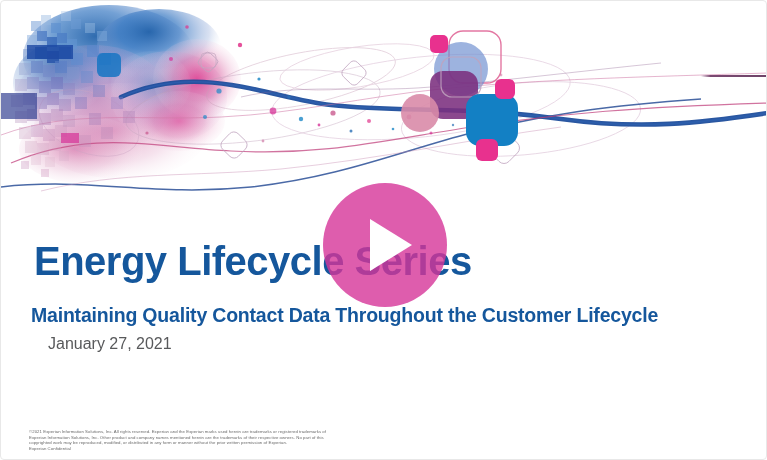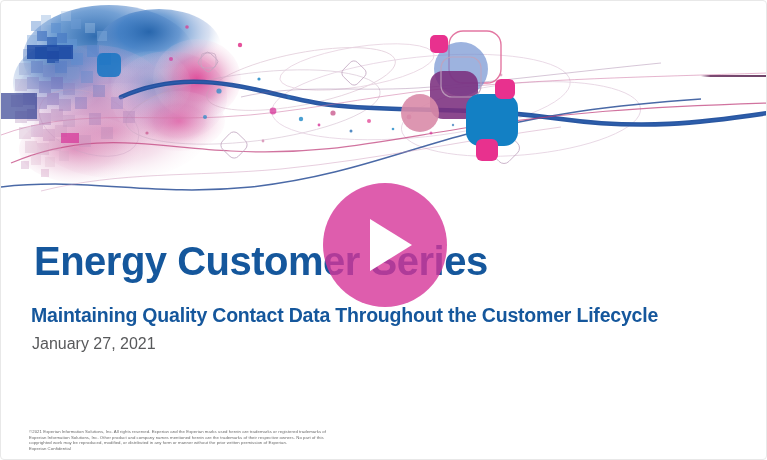--- a/index.html
+++ b/index.html
@@ -55,21 +55,21 @@
     top: 283px;
     font-size: 19.5px;
     font-weight: bold;
     letter-spacing: -0.2px;
     color: #15579C;
     white-space: nowrap;
     margin-top: 20px;
   }
   #date {
     position: absolute;
-    left: 31px;
+    left: 47px;
     top: 334px;
     font-size: 16px;
     color: #58595B;
     white-space: nowrap;
   }
 
   #legal {
     position: absolute;
     left: 28px;
     top: 428px;
@@ -287,21 +287,21 @@
       <i class="px" style="left:0px;top:92px;width:36px;height:26px;background:rgba(58,70,150,.72)"></i>
       <i class="px" style="left:96px;top:52px;width:24px;height:24px;background:rgba(26,118,196,.88);border-radius:6px"></i>
       <i class="px" style="left:60px;top:132px;width:18px;height:10px;background:rgba(214,52,152,.72)"></i>
       <i class="px" style="left:40px;top:168px;width:8px;height:8px;background:rgba(205,150,190,.35)"></i>
       <i class="px" style="left:20px;top:160px;width:8px;height:8px;background:rgba(200,146,188,.35)"></i>
     </div>
   </div>
 
   <div id="right-rule"></div>
 
-  <div id="title">Energy Customer Series</div>
+  <div id="title">Energy Lifecycle Series</div>
   <div id="subtitle">Maintaining Quality Contact Data Throughout the Customer Lifecycle</div>
   <div id="date">January 27, 2021</div>
 
   <div id="legal">
     <span class="ln">©2021 Experian Information Solutions, Inc. All rights reserved. Experian and the Experian marks used herein are trademarks or registered trademarks of</span>
     <span class="ln">Experian Information Solutions, Inc. Other product and company names mentioned herein are the trademarks of their respective owners. No part of this</span>
     <span class="ln">copyrighted work may be reproduced, modified, or distributed in any form or manner without the prior written permission of Experian.</span>
     <span class="conf">Experian Confidential</span>
   </div>
 

